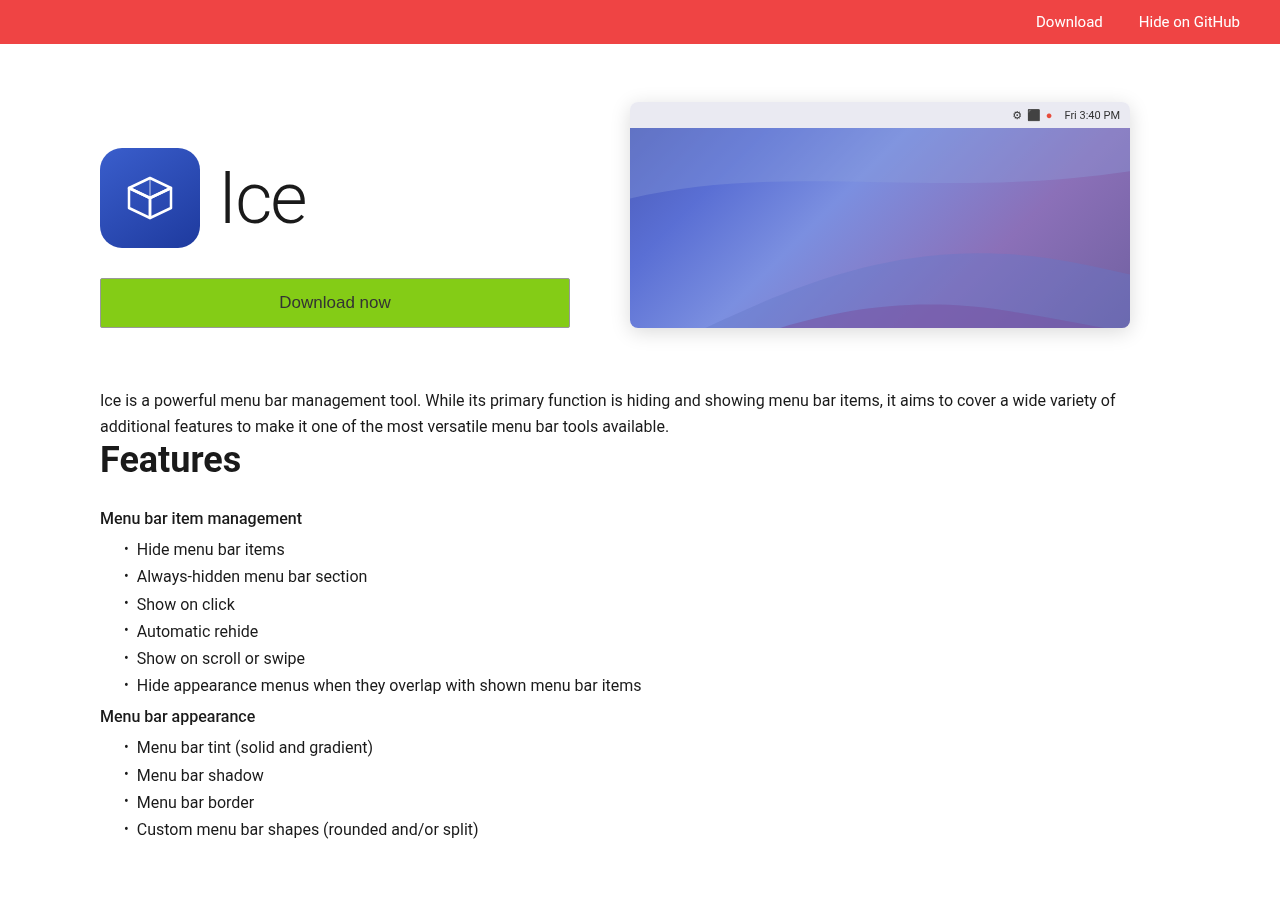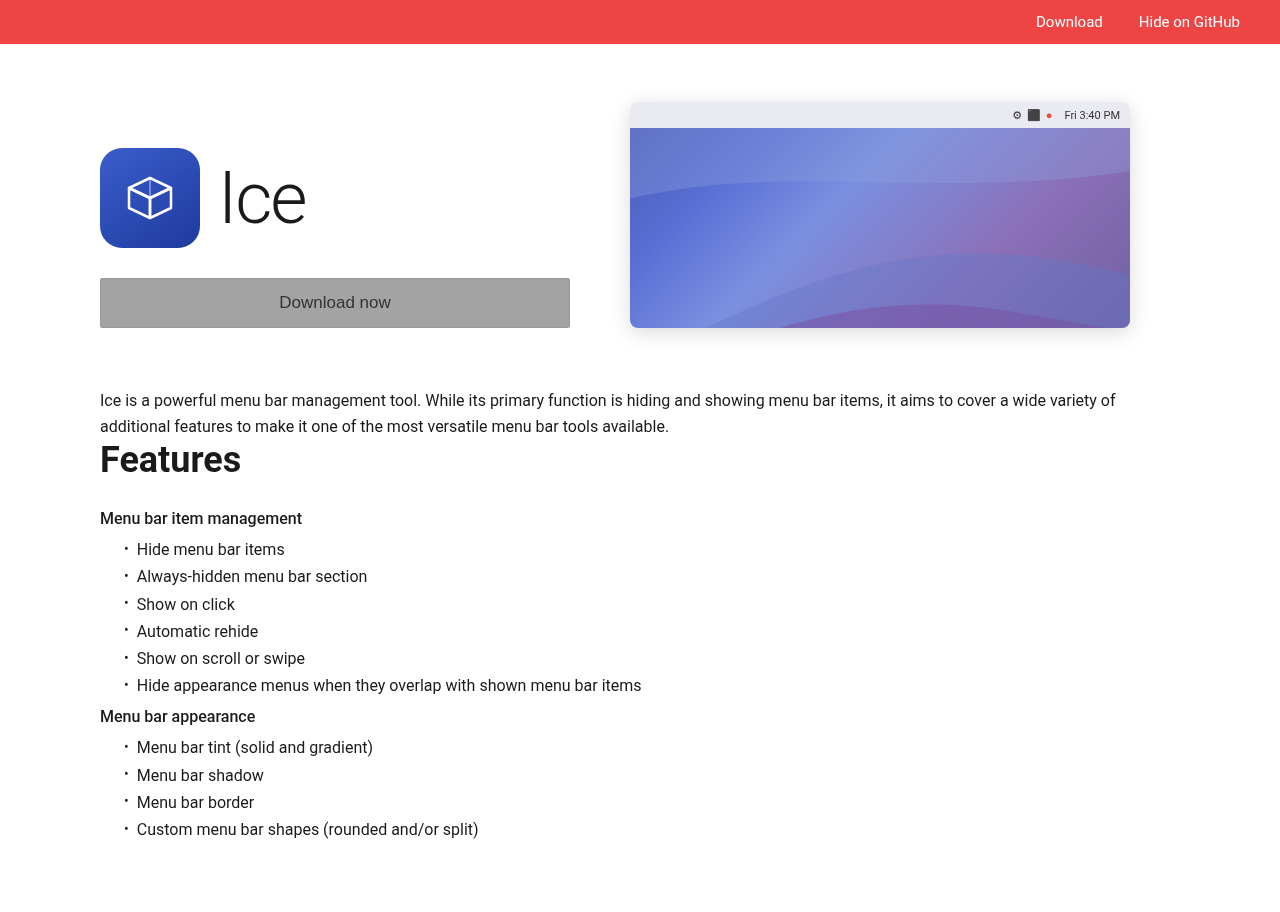--- a/index.html
+++ b/index.html
@@ -73,21 +73,21 @@
     .app-name {
       font-size: 72px;
       font-weight: 300;
       color: #1a1a1a;
       letter-spacing: -2px;
     }
 
     .download-now-btn {
       width: 470px;
       border: 1.5px solid #999;
-      background: #a3a3a3;
+      background: #84cc16;
       color: #333;
       font-size: 17px;
       padding: 14px 0;
       text-align: center;
       cursor: pointer;
       border-radius: 2px;
     }
 
     
     .hero-screenshot {

